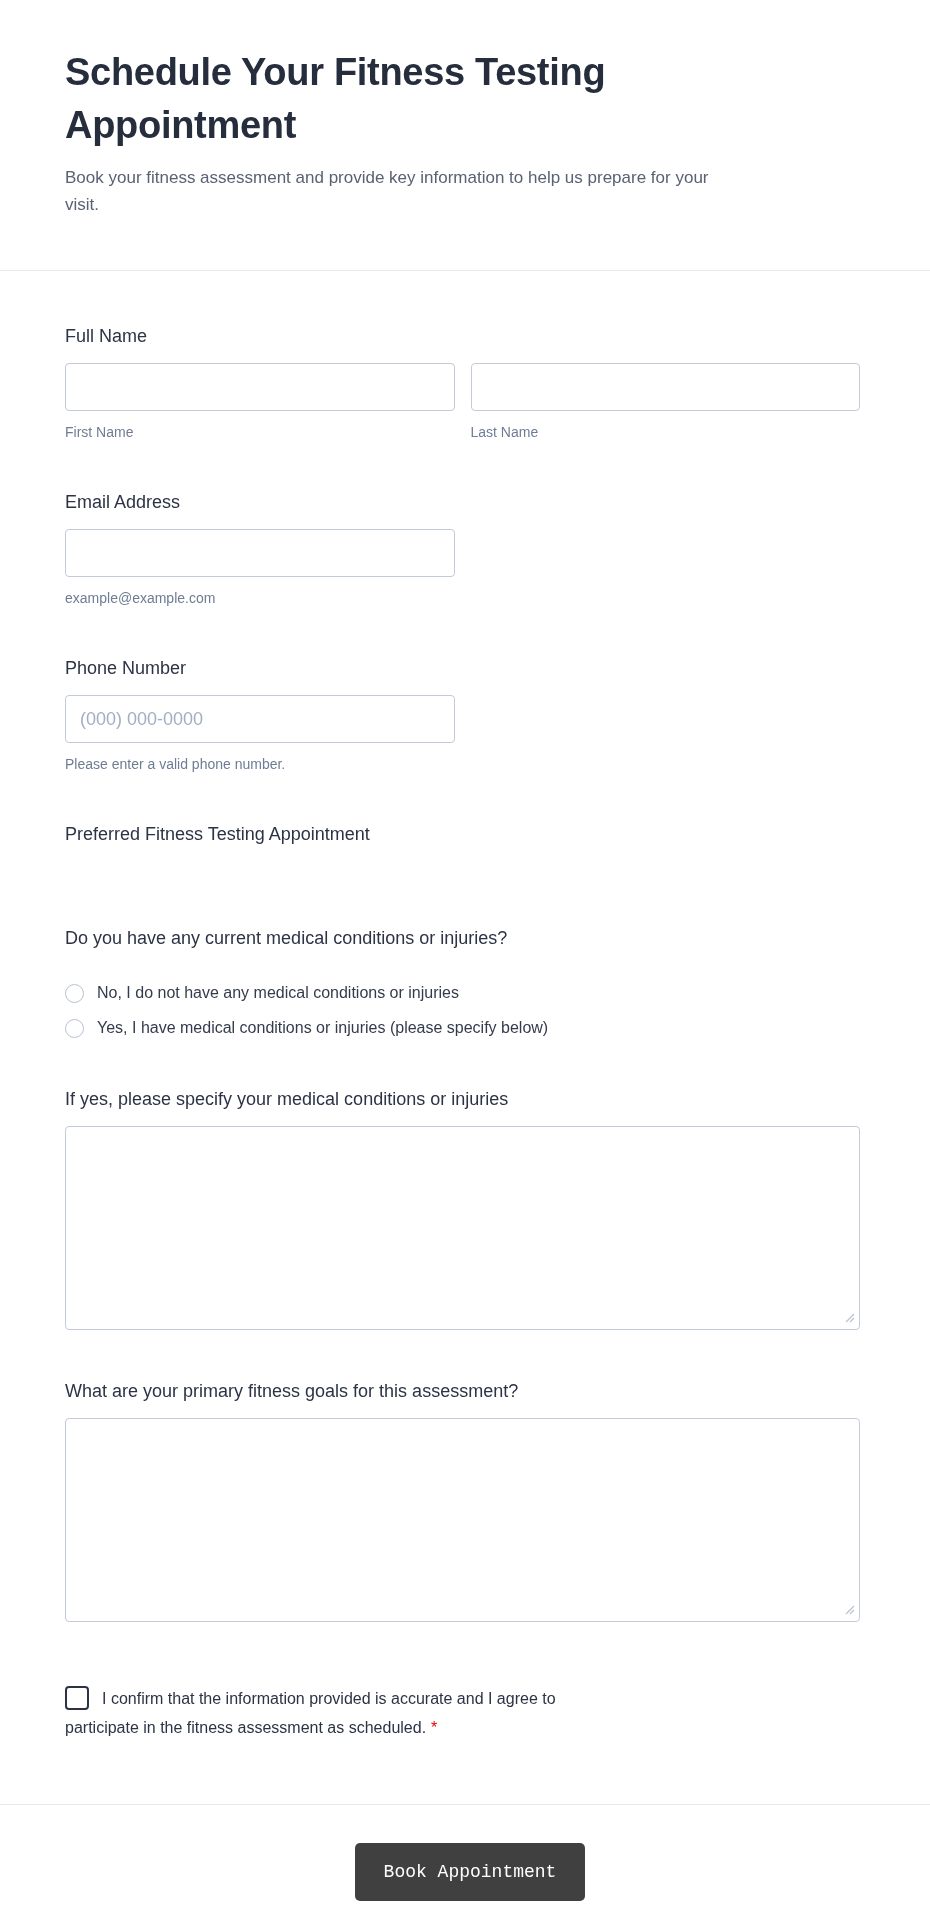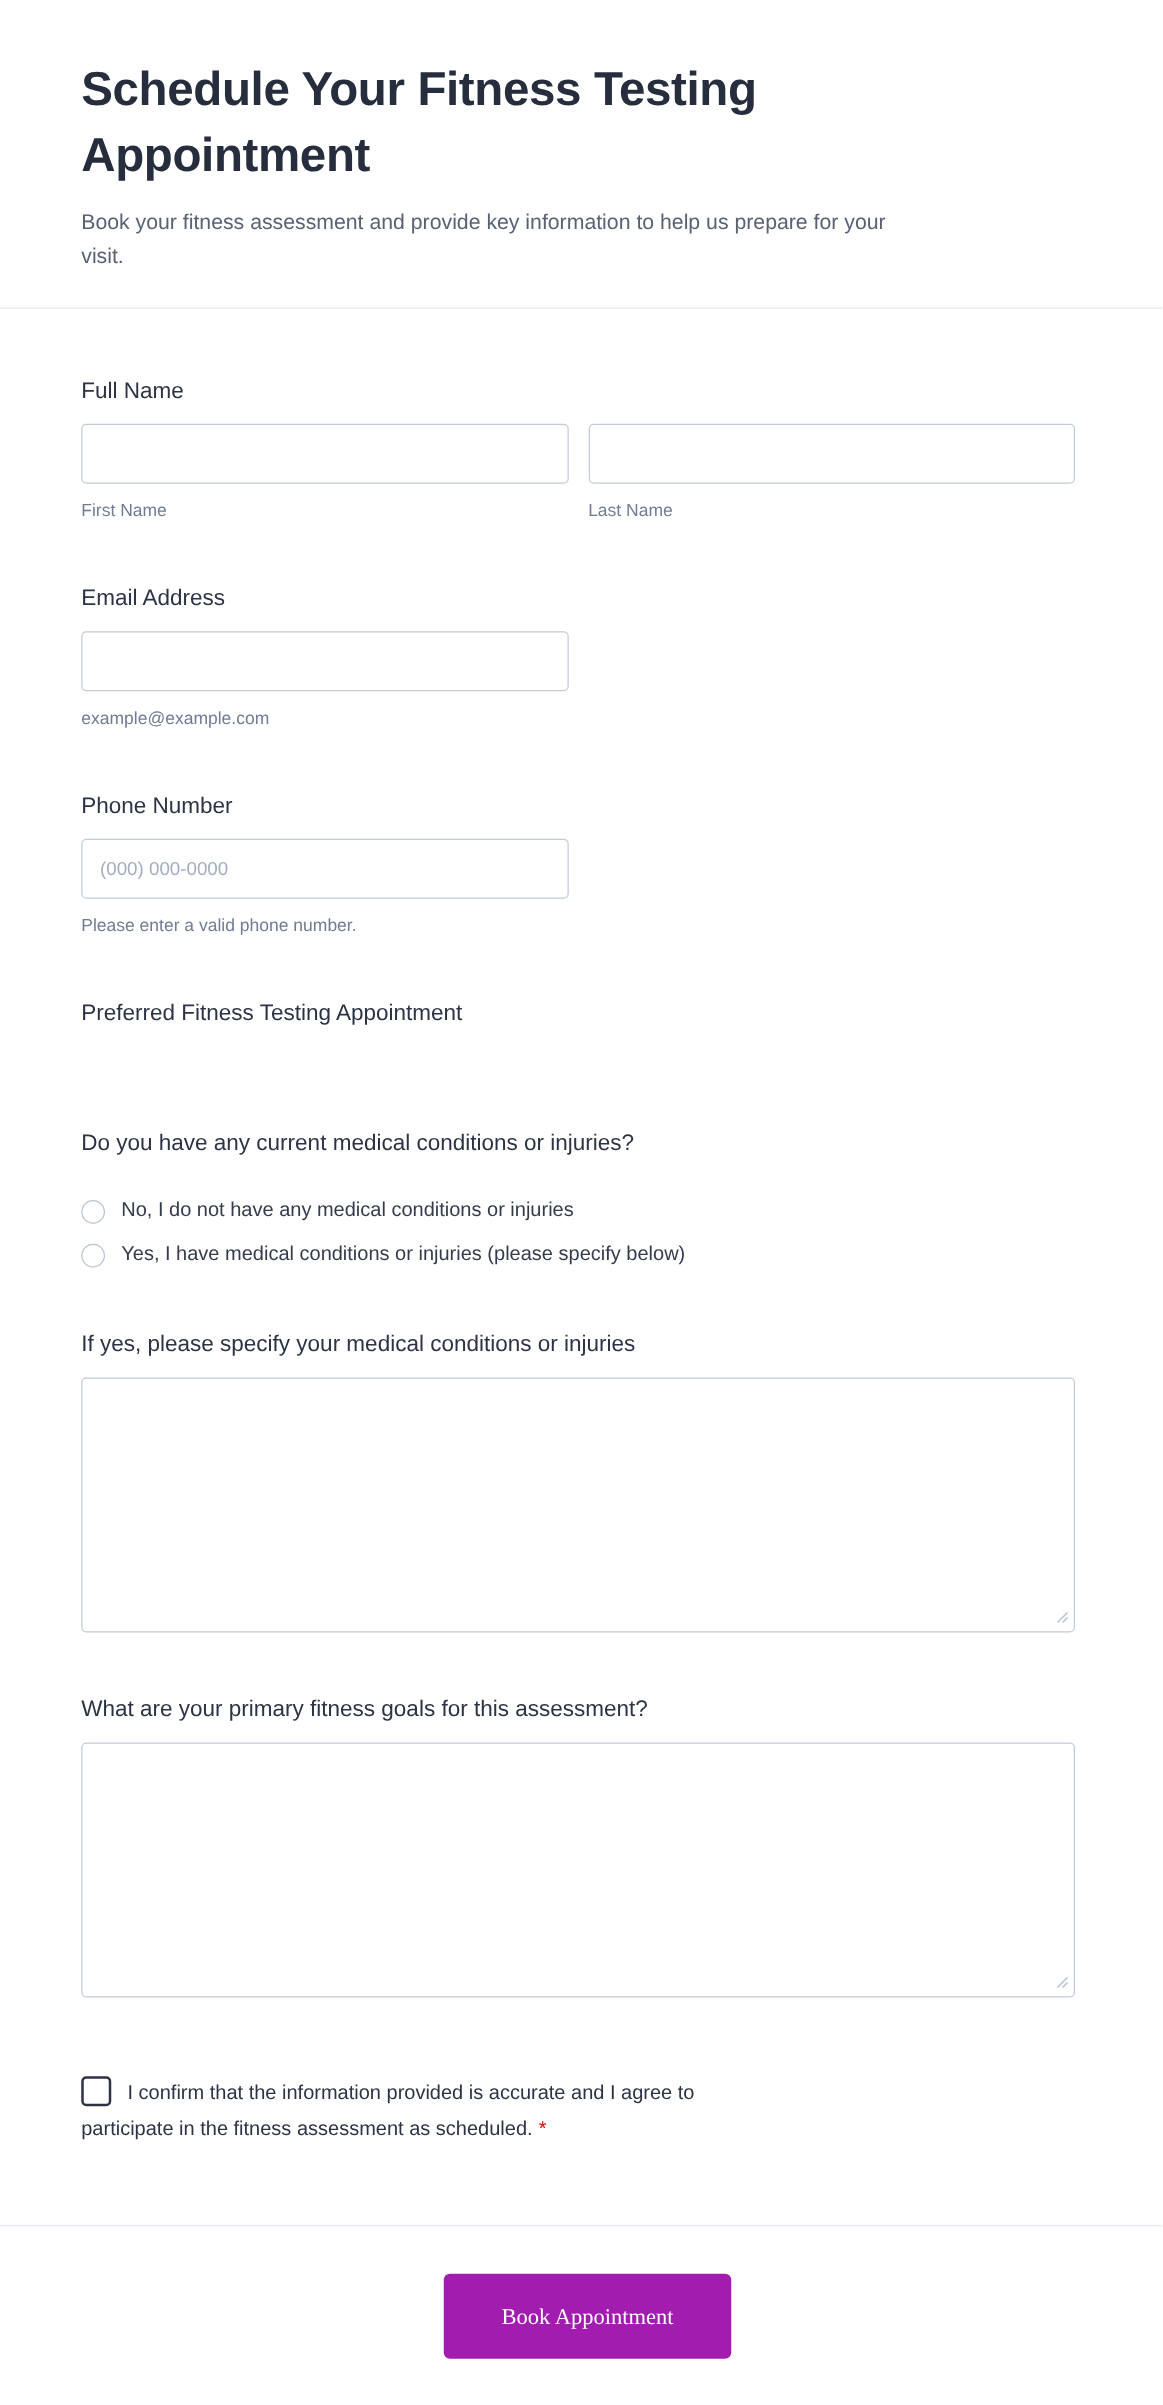--- a/index.html
+++ b/index.html
@@ -4,21 +4,21 @@
 <style>
   * { box-sizing: border-box; }
   html, body { margin: 0; padding: 0; }
   body {
     width: 930px;
     background: #ffffff;
     font-family: "Liberation Sans", sans-serif;
     color: #2c3345;
   }
   .header {
-    padding: 46px 54px 28px 65px;
+    padding: 46px 54px 52px 65px;
     border-bottom: 1px solid #e6e9f0;
   }
   .form-title {
     margin: 0;
     max-width: 720px;
     font-size: 38px;
     line-height: 53px;
     font-weight: 700;
     color: #262d3d;
     letter-spacing: -0.3px;
@@ -42,21 +42,21 @@
   }
   .text-input {
     display: block;
     width: 100%;
     height: 48px;
     padding: 0 14px;
     border: 1px solid #c3cbd8;
     border-radius: 4px;
     background: #fff;
     font-family: "Liberation Sans", sans-serif;
-    font-size: 15px;
+    font-size: 18px;
     color: #2c3345;
     outline: none;
   }
   .text-input::placeholder { color: #a3aec2; opacity: 1; }
   .short { width: 390px; }
   .name-row { display: flex; gap: 16px; }
   .name-col { flex: 1; }
   .sublabel {
     margin-top: 12px;
     font-size: 14px;
@@ -120,26 +120,26 @@
     background: #fff;
     vertical-align: -6px;
     margin-right: 13px;
     cursor: pointer;
   }
   .required-star { color: #ee0000; margin-left: 5px; font-size: 16px; }
   .divider { border-top: 1px solid #e6e9f0; }
   .footer { padding: 38px 55px 51px 65px; text-align: center; }
   .submit-button {
     width: 230px;
-    height: 68px;
+    height: 58px;
     border: none;
     border-radius: 5px;
-    background: #a21caf;
+    background: #404040;
     color: #ffffff;
-    font-family: Liberation Serif, serif;
+    font-family: Liberation Mono, monospace;
     font-size: 18px;
     font-weight: 500;
     cursor: pointer;
   }
 </style>
 </head>
 <body>
 
 <div>
 

